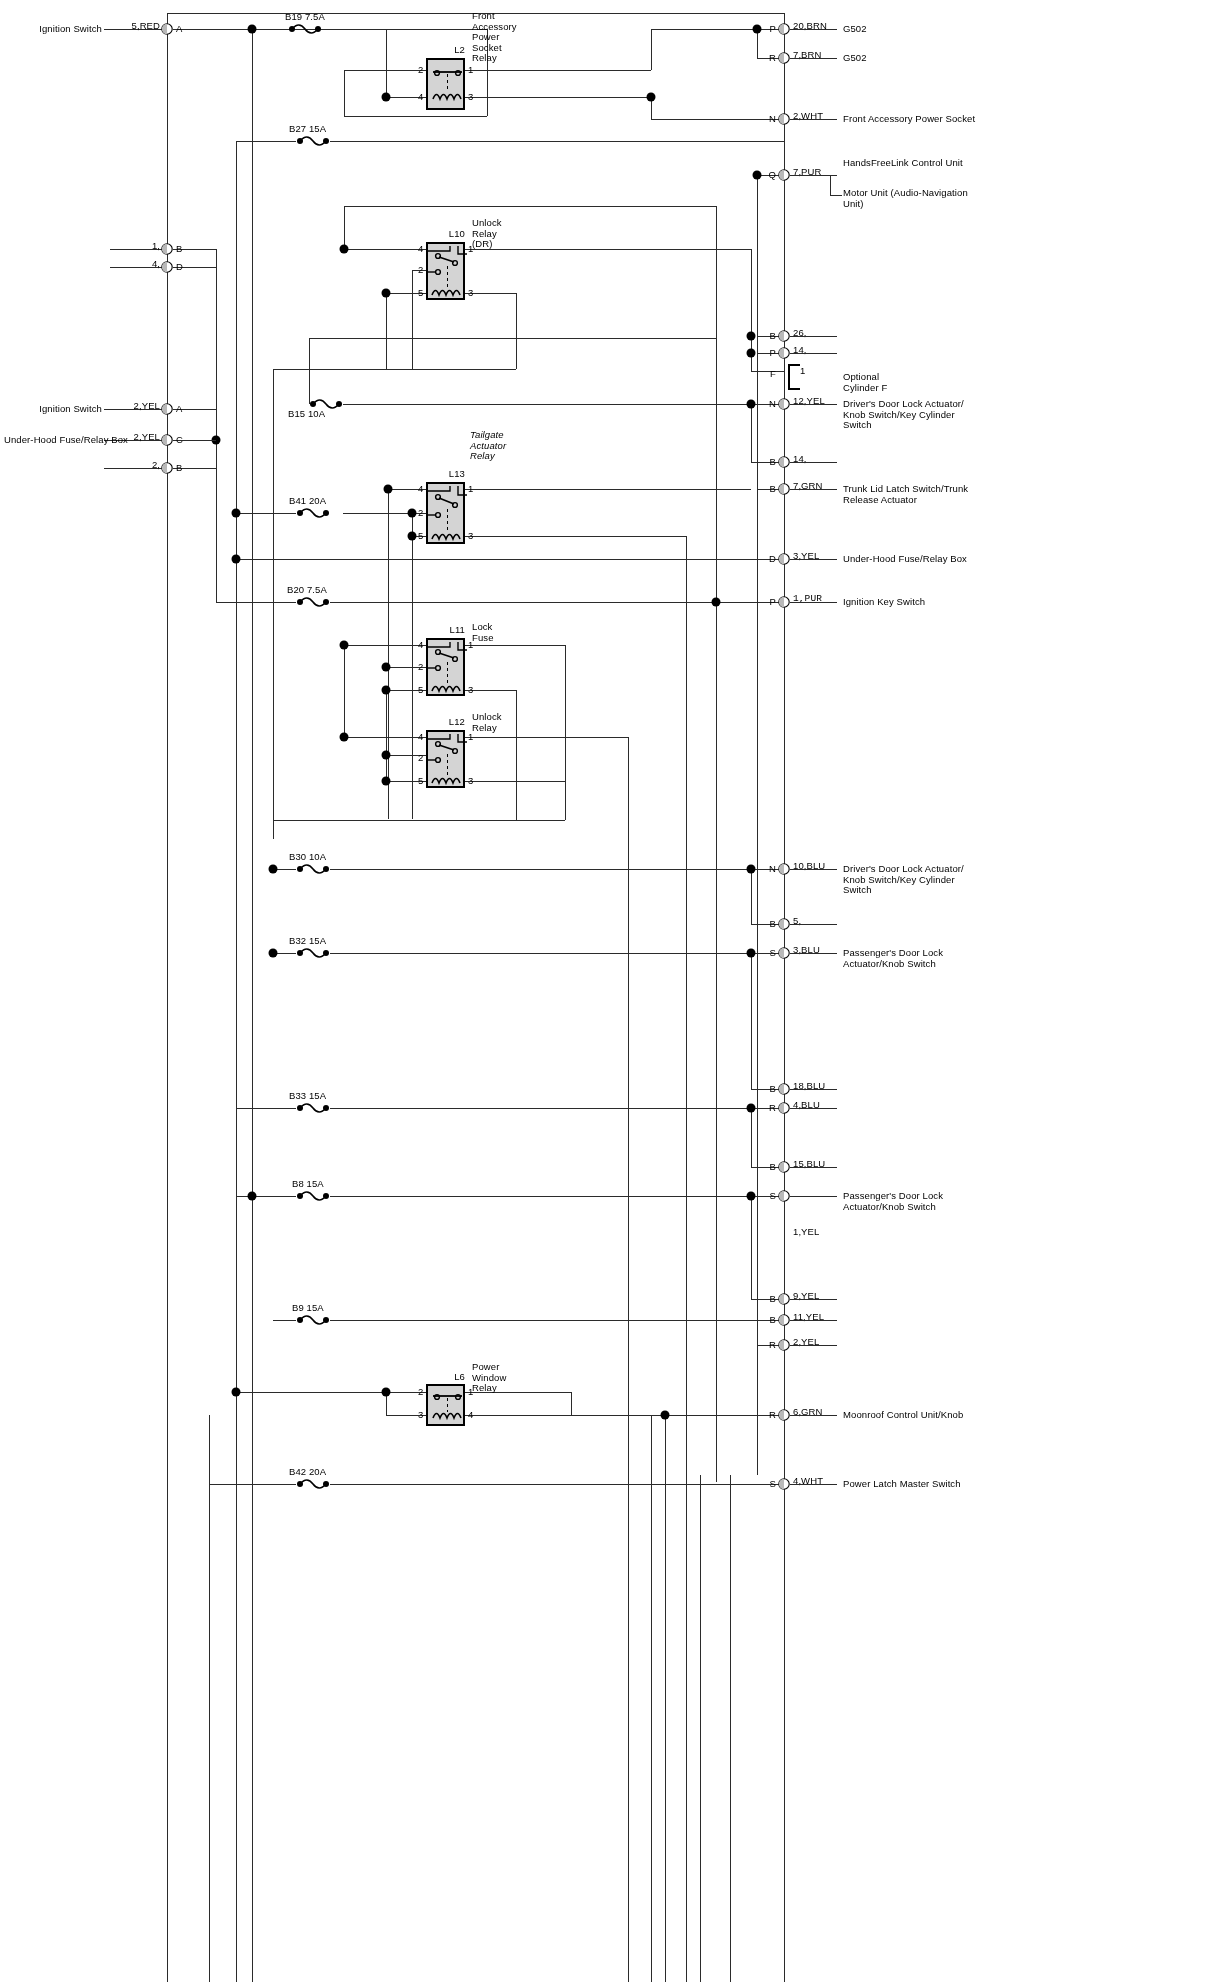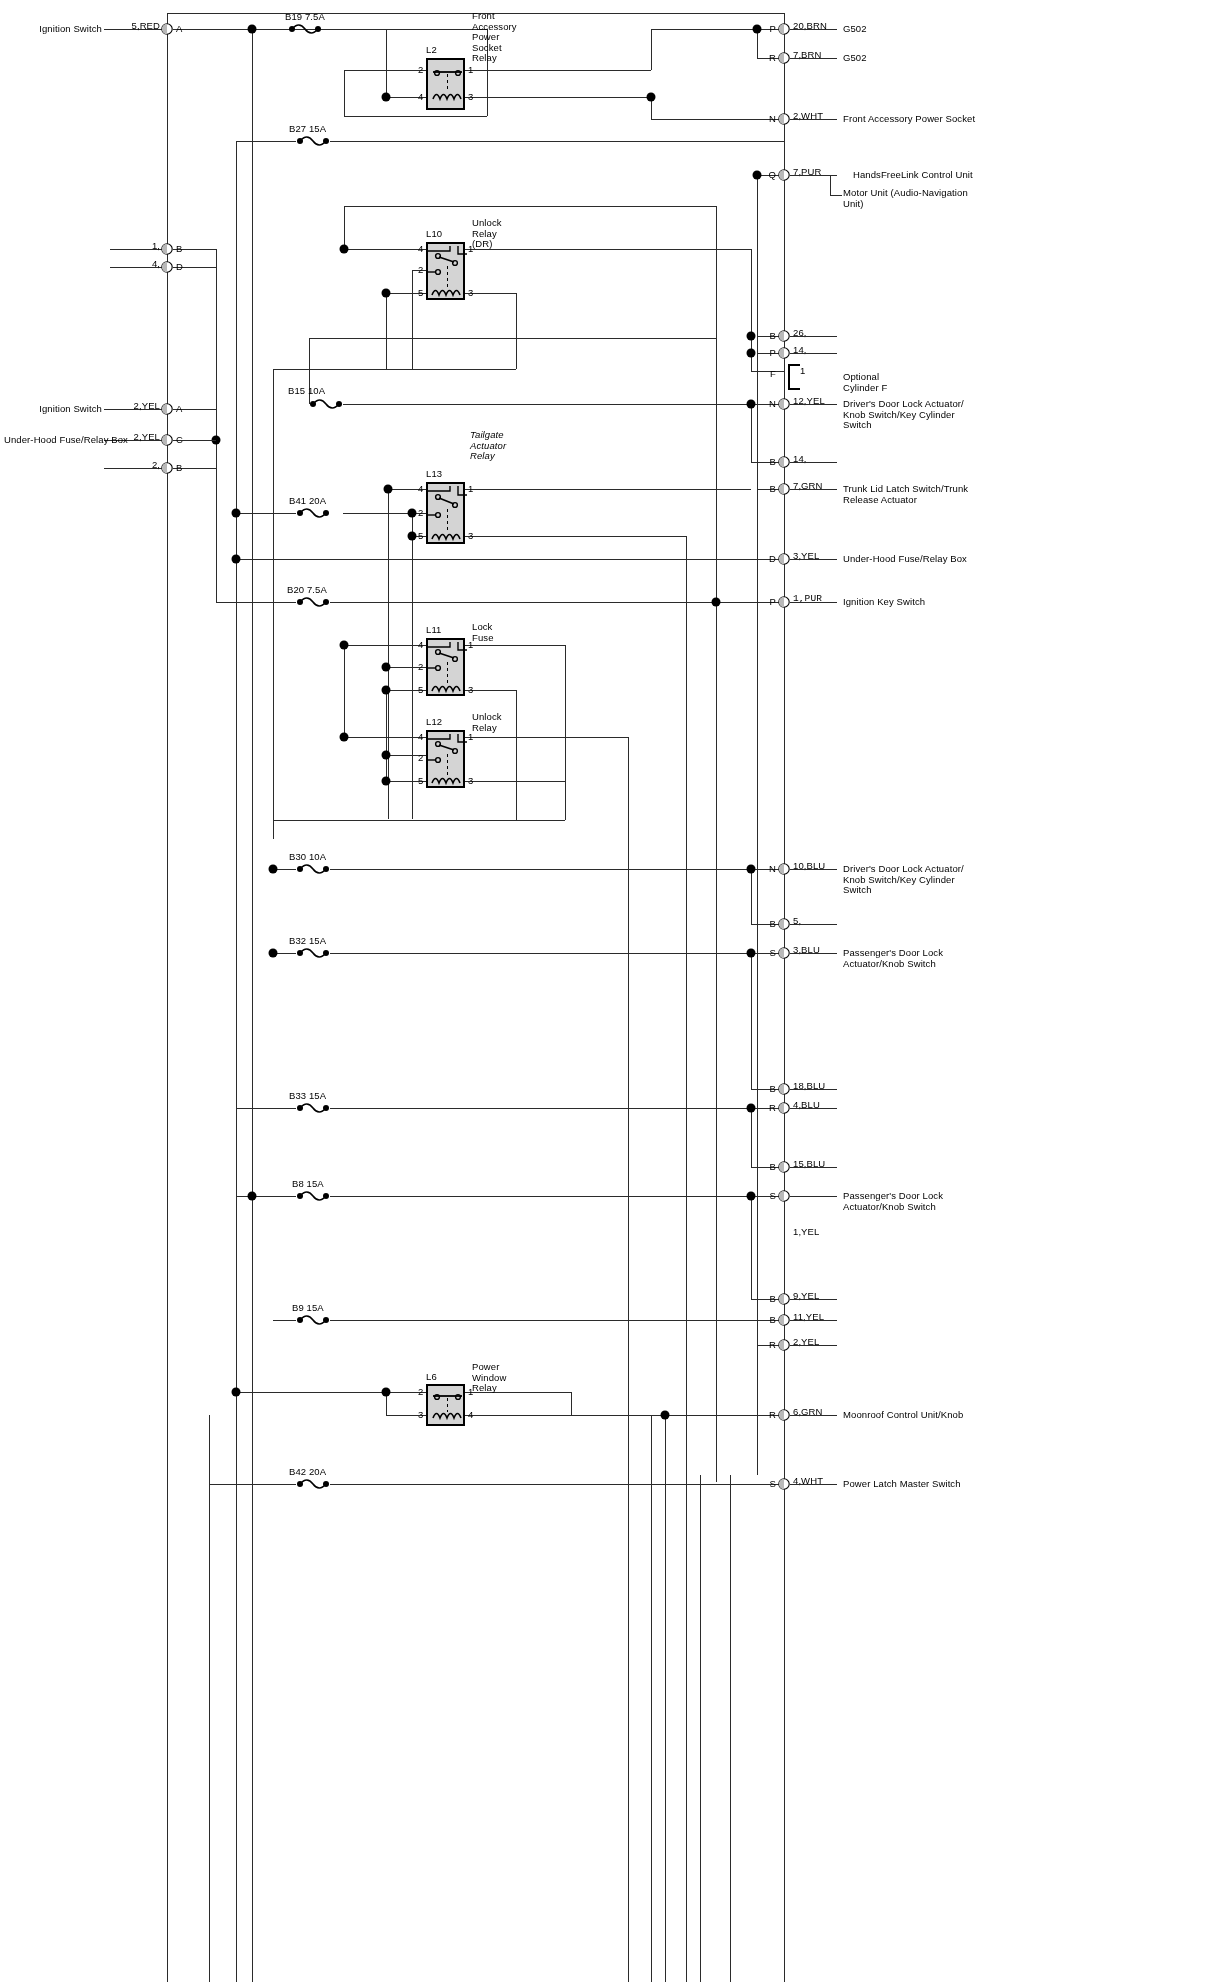--- a/index.html
+++ b/index.html
@@ -12,21 +12,21 @@
     overflow:hidden;
   }
   
   .hw{position:absolute;height:0;border-top:1px solid #2b2b2b;}
   .vw{position:absolute;width:0;border-left:1px solid #2b2b2b;}
   
   .dot{position:absolute;width:9px;height:9px;border-radius:50%;background:#000;transform:translate(-4.5px,-4.5px);}
   
   .txt{position:absolute;font-size:9.5px;line-height:10.5px;white-space:pre;letter-spacing:.1px;}
   .txt.r{text-align:right;}
-  .txt.c{text-align:left;}
+  .txt.c{text-align:right;}
   
   .fuse{position:absolute;width:34px;height:12px;transform:translate(0,-6px);}
   .fuse svg{display:block;}
   
   .conn{position:absolute;width:12px;height:12px;transform:translate(-6px,-6px);}
   .conn svg{display:block;}
   
   .relay{position:absolute;box-sizing:border-box;border:2.2px solid #000;background:#d4d4d4;}
   .relay svg{display:block;position:absolute;left:0;top:0;}
   
@@ -299,21 +299,21 @@
   <div class="fuse" style="left:296px;top:1484px;">
     <svg width="34" height="12" viewBox="0 0 34 12">
         <circle cx="4" cy="6" r="3" fill="#000"></circle>
         <circle cx="30" cy="6" r="3" fill="#000"></circle>
         <path d="M4 6 Q11 -2 17 6 Q23 14 30 6" fill="none" stroke="#000" stroke-width="1.6"></path>
       </svg>
   </div>
 
   <div class="txt" style="left:285px;top:12px;">B19 7.5A</div>
   <div class="txt" style="left:289px;top:124px;">B27 15A</div>
-  <div class="txt" style="left:288px;top:386px;">B15 10A</div>
+  <div class="txt" style="left:288px;top:409px;">B15 10A</div>
   <div class="txt" style="left:289px;top:496px;">B41 20A</div>
   <div class="txt" style="left:287px;top:585px;">B20 7.5A</div>
   <div class="txt" style="left:289px;top:852px;">B30 10A</div>
   <div class="txt" style="left:289px;top:936px;">B32 15A</div>
   <div class="txt" style="left:289px;top:1091px;">B33 15A</div>
   <div class="txt" style="left:292px;top:1179px;">B8 15A</div>
   <div class="txt" style="left:292px;top:1303px;">B9 15A</div>
   <div class="txt" style="left:289px;top:1467px;">B42 20A</div>
 
   <div class="relay" style="left:426px;top:58px;width:39px;height:52px;">
@@ -545,21 +545,21 @@
     <svg width="12" height="12" viewBox="0 0 12 12">
         <circle cx="6" cy="6" r="5.2" fill="#ffffff" stroke="#000" stroke-width="1.1"></circle>
         <path d="M6 0.8 A5.2 5.2 0 0 0 6 11.2 Z" fill="#b9b9b9"></path>
       </svg>
   </div>
   <div class="txt r" style="left:760px;top:170px;width:16px;">Q</div>
   <div class="txt" style="left:793px;top:167px;">7,PUR</div>
   <div class="hw" style="left:790px;top:175px;width:47px;"></div>
   <div class="vw" style="left:830px;top:175px;height:20px;"></div>
   <div class="hw" style="left:830px;top:195px;width:12px;"></div>
-  <div class="txt" style="left:843px;top:170px;margin-left:10px;">HandsFreeLink Control Unit</div>
+  <div class="txt" style="left:843px;top:158px;">HandsFreeLink Control Unit</div>
   <div class="txt" style="left:843px;top:188px;">Motor Unit (Audio-Navigation
 Unit)</div>
 
   <div class="conn" style="left:784px;top:336px;">
     <svg width="12" height="12" viewBox="0 0 12 12">
         <circle cx="6" cy="6" r="5.2" fill="#ffffff" stroke="#000" stroke-width="1.1"></circle>
         <path d="M6 0.8 A5.2 5.2 0 0 0 6 11.2 Z" fill="#b9b9b9"></path>
       </svg>
   </div>
   <div class="txt r" style="left:760px;top:331px;width:16px;">B</div>

